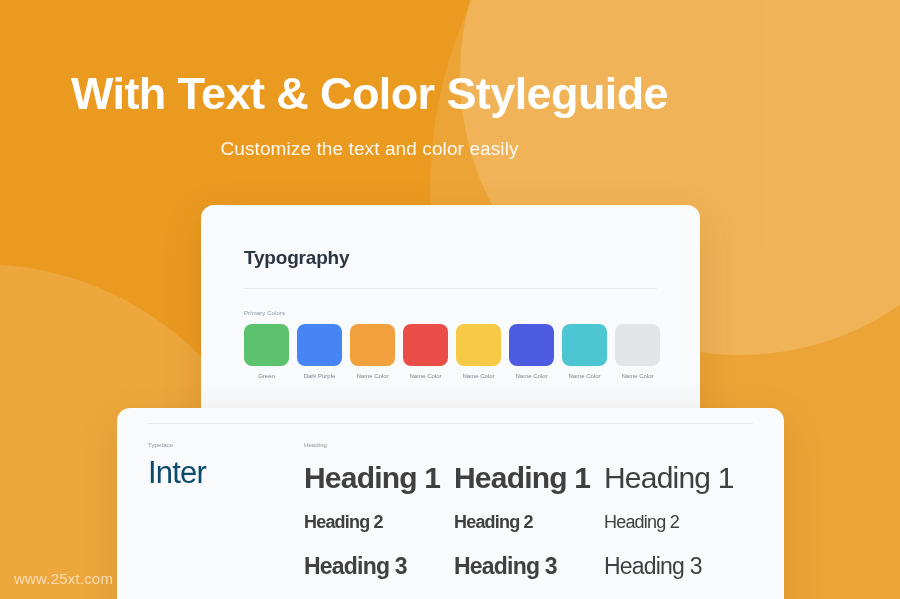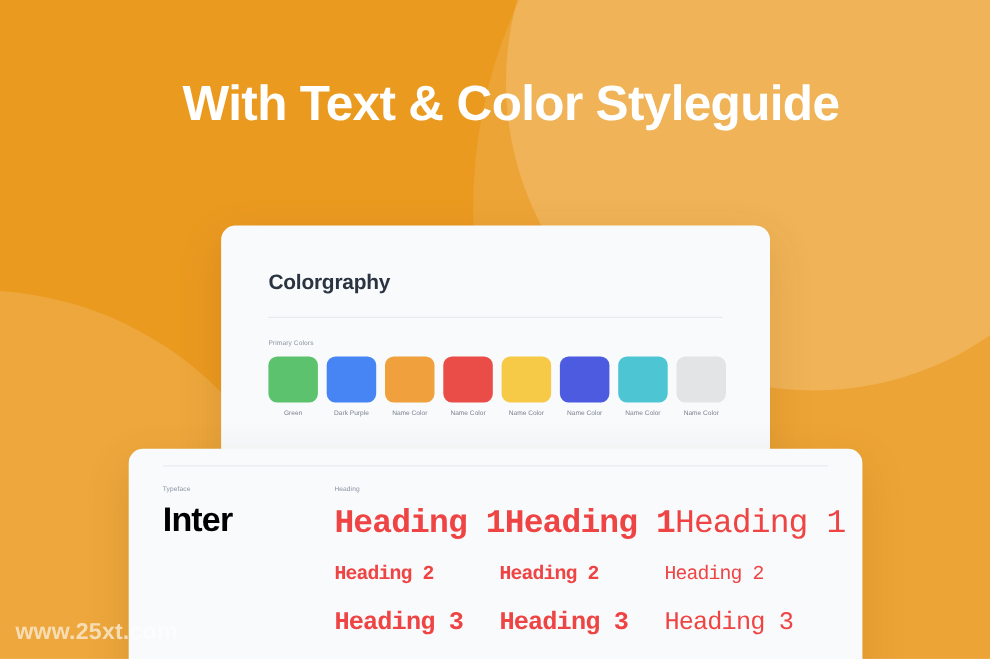--- a/index.html
+++ b/index.html
@@ -49,23 +49,22 @@
     bottom: -285px;
     background: rgba(255, 255, 255, 0.13);
   }
 
   
   #hero {
     position: absolute;
     top: 66px;
     left: 0;
     width: 739px;
-    text-align: right;
+    text-align: center;
     z-index: 5;
-    padding-left: 24px;
   }
   #hero-title {
     margin: 0;
     font-size: 45px;
     line-height: 56px;
     font-weight: 700;
     color: #ffffff;
     letter-spacing: -0.6px;
   }
   #hero-subtitle {
@@ -163,80 +162,79 @@
     padding: 18px 0 0 0;
   }
   #typeface-block {
     position: absolute;
     left: 31px;
     top: 18px;
   }
   #typeface-name {
     margin-top: 7px;
     font-size: 31px;
-    font-weight: 700;
-    color: #000000;
+    font-weight: 400;
+    color: #0c4a6e;
     letter-spacing: -0.8px;
   }
 
   #heading-block {
     position: absolute;
     left: 187px;
     top: 18px;
     width: 450px;
   }
   #heading-grid {
     margin-top: 7px;
   }
   .heading-row {
     display: flex;
     align-items: baseline;
   }
   .heading-col {
     width: 156px;
     white-space: nowrap;
-    color: #ef4444;
+    color: #404040;
     letter-spacing: -0.8px;
-    font-family: Liberation Mono, monospace;
   }
   .heading-col.w-black  { font-weight: 700; }
   .heading-col.w-bold   { font-weight: 700; }
   .heading-col.w-regular{ font-weight: 400; }
 
   .row-h1 .heading-col { font-size: 30px; line-height: 45px; }
   .row-h2 .heading-col { font-size: 18px; line-height: 45px; }
   .row-h3 .heading-col { font-size: 23px; line-height: 42px; }
 
   
   #watermark {
     position: absolute;
     left: 14px;
     bottom: 12px;
-    font-size: 21px;
+    font-size: 15px;
     color: rgba(255, 255, 255, 0.62);
     letter-spacing: 0.2px;
     z-index: 30;
-    font-weight: bold;
   }
 </style>
 </head>
 <body>
 
 <div id="stage">
 
   <div class="bg-circle" id="circle-right-wash"></div>
   <div class="bg-circle" id="circle-top-right"></div>
   <div class="bg-circle" id="circle-bottom-left"></div>
 
   <div id="hero">
     <h1 id="hero-title">With Text &amp; Color Styleguide</h1>
+    <p id="hero-subtitle">Customize the text and color easily</p>
   </div>
 
   <div class="card" id="card-colorgraphy">
-    <h2 class="card-title">Colorgraphy</h2>
+    <h2 class="card-title">Typography</h2>
     <div class="divider" id="colorgraphy-divider"></div>
 
     <div id="swatch-section">
       <div class="micro-label">Primary Colors</div>
       <div id="swatch-row">
 
         <div class="swatch-cell">
           <div class="swatch-chip" style="background:#5cc26e"></div>
           <div class="swatch-label">Green</div>
         </div>

